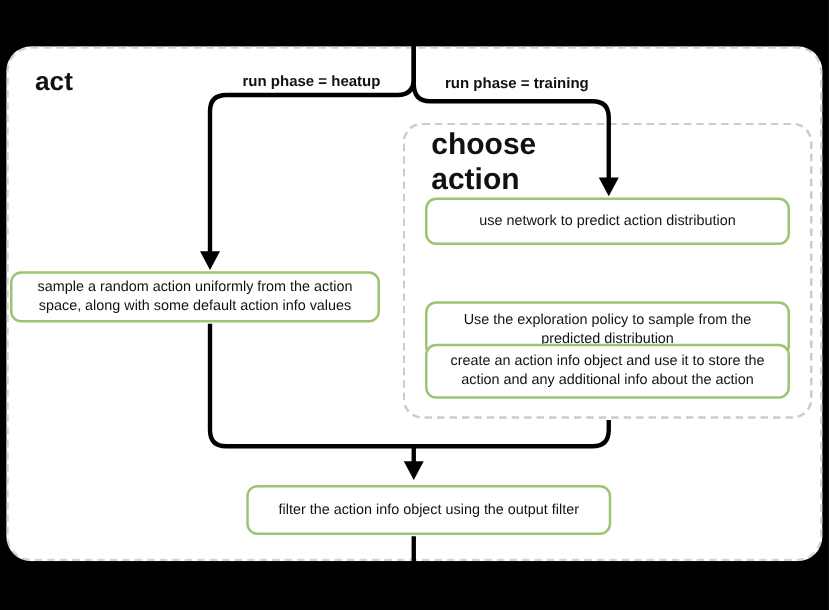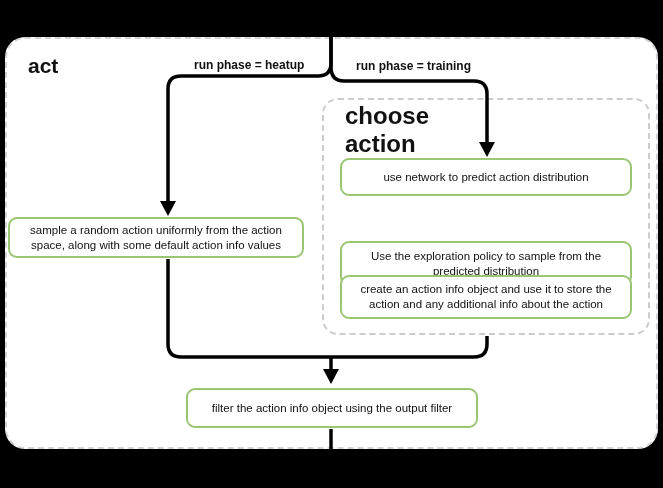--- a/index.html
+++ b/index.html
@@ -70,21 +70,21 @@
     text-align:center;
     font-size:11.5px;color:#111;
     line-height:1.3;
     padding:14px 10px;
     z-index:10;
   }
   .node-step1{left:340px;top:158px;width:292px;height:38px;}
   .node-step2{left:340px;top:217px;width:292px;height:45px;margin-top:24px;}
   .node-step3{left:340px;top:275px;width:292px;height:44px;padding:2px 4px;text-align:center;}
   .node-heatup{left:8px;top:217px;width:296px;height:41px;}
-  .node-output{left:186px;top:388px;width:292px;height:40px;}
+  .node-output{left:197px;top:388px;width:292px;height:40px;}
   .edges{
     position:absolute;left:0;top:0;width:663px;height:488px;
     z-index:5;
     pointer-events:none;
   }
 </style>
 </head>
 <body>
 
 <div class="canvas">

